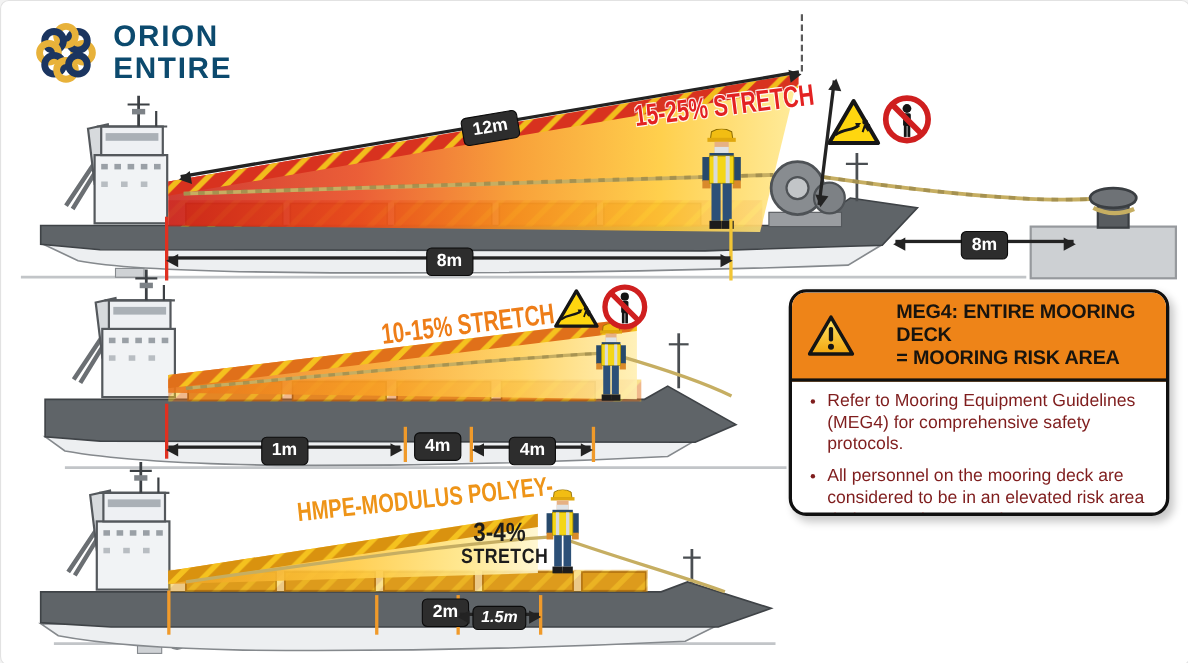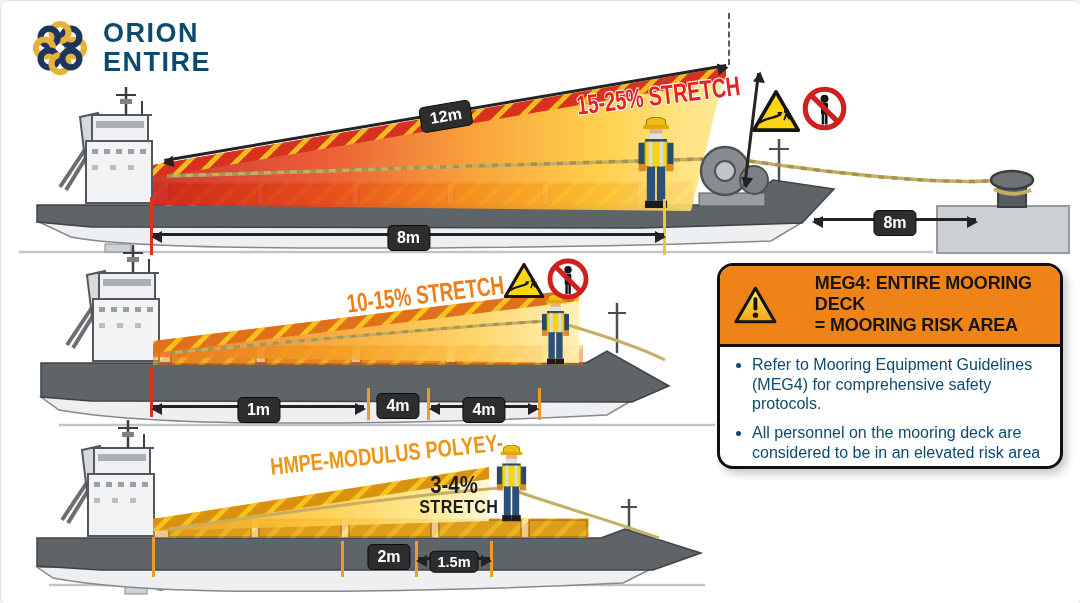--- a/index.html
+++ b/index.html
@@ -17,38 +17,38 @@
   .measure.h::after{right:-2px;border-left:11px solid #232323;}
   .measure.v{width:0;border-left:3px solid #232323;}
   .measure.v::before,.measure.v::after{content:"";position:absolute;left:-6.5px;width:0;height:0;
      border-left:6.5px solid transparent;border-right:6.5px solid transparent;}
   .measure.v::before{top:-2px;border-bottom:11px solid #232323;}
   .measure.v::after{bottom:-2px;border-top:11px solid #232323;}
   .mbadge{position:absolute;left:50%;top:1.5px;transform:translate(-50%,-50%);
      background:#2d2d2d;color:#fff;font-weight:700;font-size:16px;line-height:1;
      padding:4px 9px;border-radius:5px;border:1px solid #0b0b0b;white-space:nowrap;}
   .mbadge.free{transform:translate(-50%,-50%);}
-  .mbadge.sm{font-size:14.5px;padding:3px 7px;}
+  .mbadge.sm{font-size:14.5px;padding:3px 7px;font-style:italic;}
   .dashline{position:absolute;width:0;border-left:2.5px dashed #5a5a5a;}
   .vline{position:absolute;width:3px;}
   
   .stretch{position:absolute;font-weight:700;white-space:nowrap;transform-origin:left top;
      text-shadow:-1px -1px 0 #ffffffcc,1px -1px 0 #ffffffcc,-1px 1px 0 #ffffffcc,1px 1px 0 #ffffffcc;}
   .stretch3-block{position:absolute;text-align:center;color:#1c1c1c;font-weight:700;
      transform:scaleX(.85);transform-origin:center;line-height:1.02;}
   .stretch3-block .v{font-size:24px;}
   .stretch3-block .w{font-size:19px;letter-spacing:.5px;}
   
   .megbox{position:absolute;box-sizing:border-box;background:#fff;border:3.5px solid #101010;
      border-radius:16px;box-shadow:4px 5px 8px rgba(0,0,0,.22);overflow:hidden;}
   .megheader{display:flex;align-items:center;gap:10px;background:#ee8418;padding:7px 12px 7px 14px;
      border-bottom:3px solid #101010;}
   .megtitle{font-size:18px;font-weight:700;color:#18140e;line-height:1.18;letter-spacing:-.2px;margin-left:28px;}
   .megbody{margin:8px 0 0 0;padding:0 14px 0 32px;}
-  .megbody li{font-size:16px;color:#0c4a6e;line-height:1.24;margin-bottom:9px;}
+  .megbody li{font-size:16px;color:#7f1d1d;line-height:1.24;margin-bottom:9px;}
 </style>
 </head>
 <body>
 
 <div id="canvas">
 
   <svg width="1080" height="603" viewBox="0 0 1080 603" style="position:absolute;left:0;top:0;" xmlns="http://www.w3.org/2000/svg" xmlns:xlink="http://www.w3.org/1999/xlink">
     <defs>
       <linearGradient id="wg1" x1="0" y1="0" x2="1" y2="0">
         <stop offset="0" stop-color="#c92018"></stop>
@@ -282,21 +282,21 @@
 
   <div class="stretch" style="left:268px;top:452px;color:#ee9418;font-size:24px;transform:rotate(-6deg) scaleX(.76);">HMPE-MODULUS POLYEY-</div>
   <div class="stretch3-block" style="left:412px;top:472px;width:82px;">
     <div class="v">3-4%</div>
     <div class="w">STRETCH</div>
   </div>
   <div class="vline" style="left:151px;top:536px;height:40px;background:#f09a2a;"></div>
   <div class="vline" style="left:340px;top:540px;height:36px;background:#f09a2a;"></div>
   <div class="vline" style="left:414px;top:540px;height:36px;background:#f09a2a;"></div>
   <div class="vline" style="left:489px;top:540px;height:36px;background:#f09a2a;"></div>
-  <span class="mbadge free" style="left:388px;top:556px;">2m</span>
+  <span class="mbadge free" style="left:404px;top:556px;">2m</span>
   <div class="measure h" style="left:417px;top:556px;width:72px;">
     <span class="mbadge sm">1.5m</span>
   </div>
 
   <div class="megbox" style="left:716px;top:262px;width:346px;height:206px;">
     <div class="megheader">
       <svg width="50" height="44" viewBox="0 0 110 96">
         <use href="#megtri" xlink:href="#megtri" xmlns:xlink="http://www.w3.org/1999/xlink"></use>
       </svg>
       <div class="megtitle">

